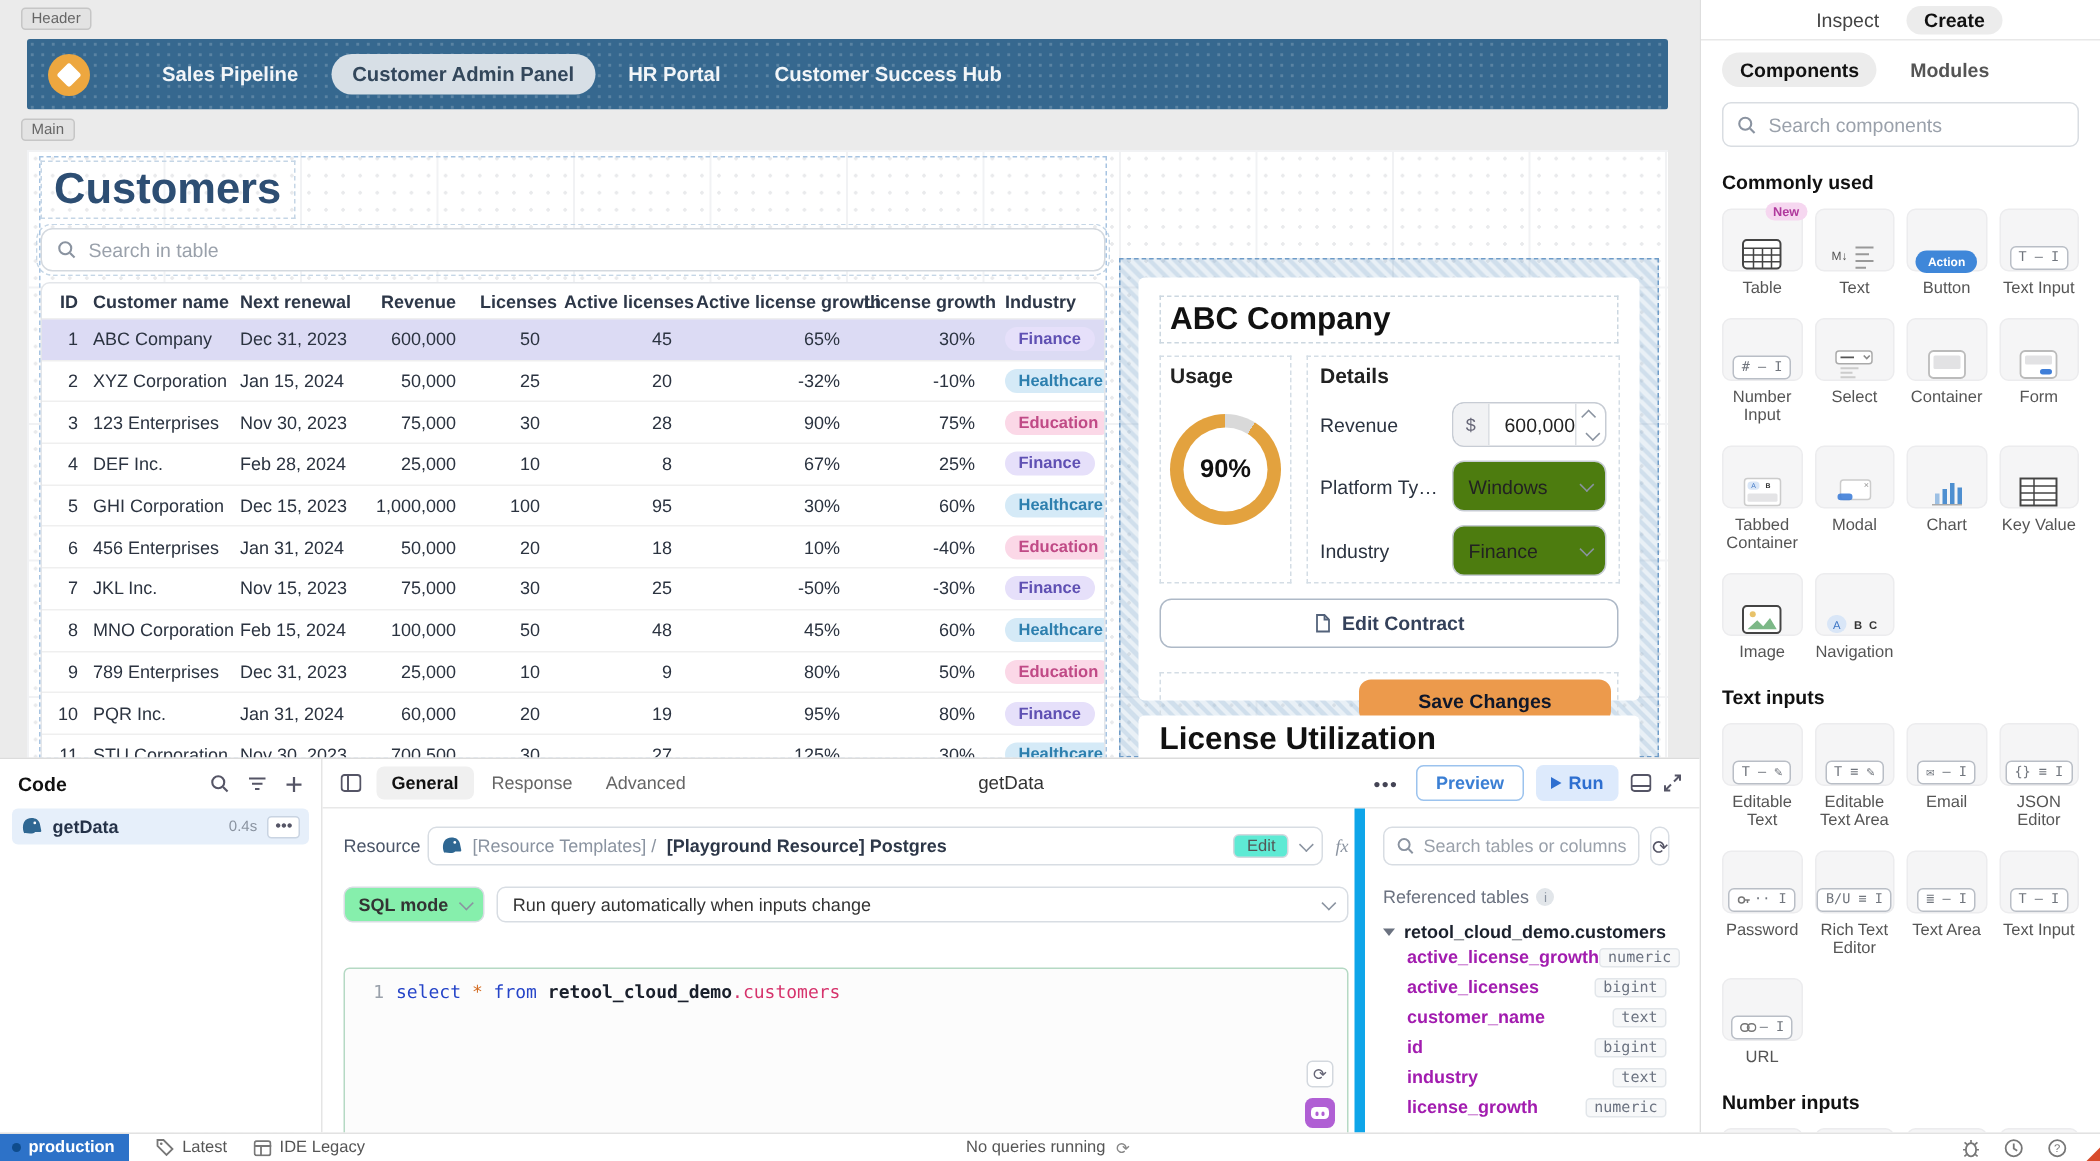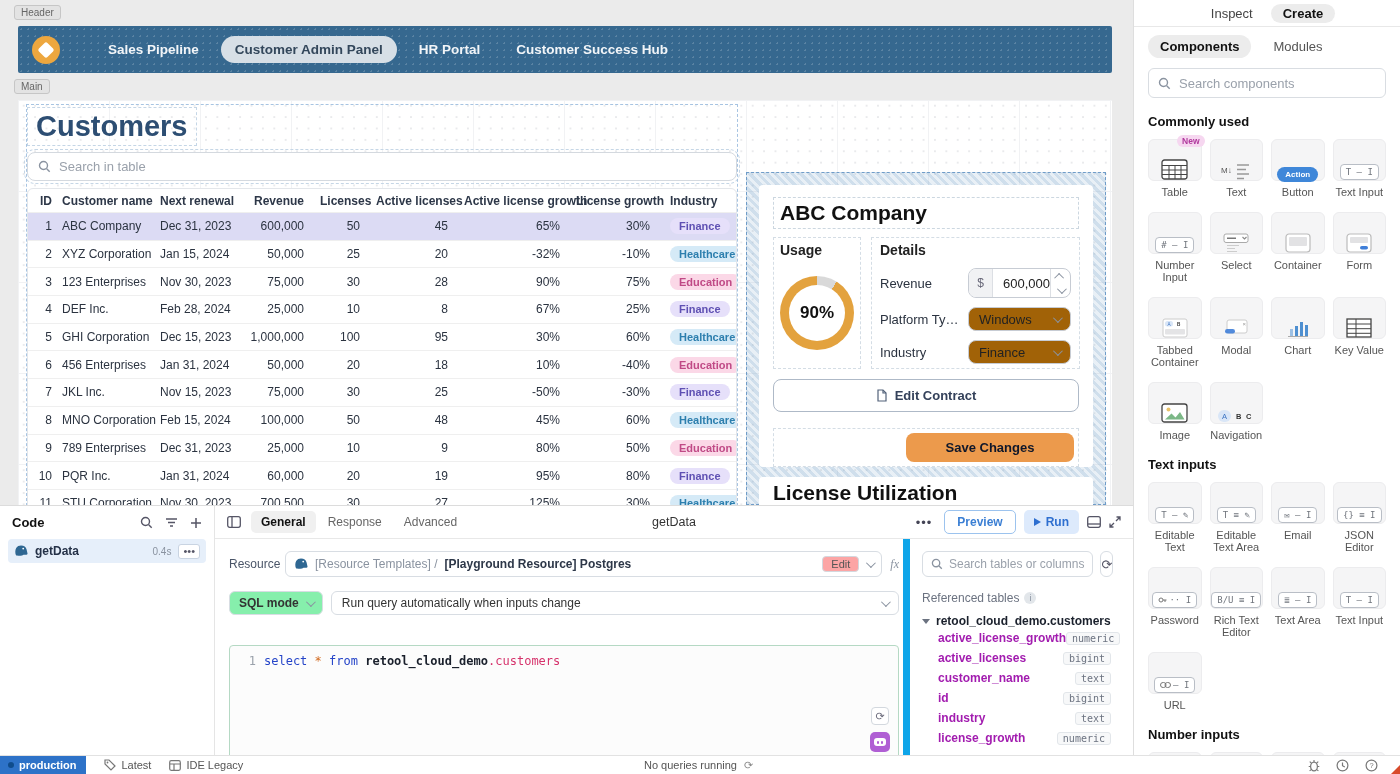--- a/index.html
+++ b/index.html
@@ -58,38 +58,38 @@
   .ring { width:74px; height:74px; border-radius:50%; background:conic-gradient(#d9d9d9 0 32deg, #e3a23e 32deg 360deg); display:flex; align-items:center; justify-content:center; margin:18px auto 0; }
   .ring-inner { width:56px; height:56px; border-radius:50%; background:#fff; display:flex; align-items:center; justify-content:center; font-size:17px; font-weight:bold; color:#111; }
   .details-col { flex:1; border:1px dashed #d4dde5; padding:4px 8px; }
   .field-row { display:flex; align-items:center; margin-bottom:9px; }
   .field-label { width:88px; font-size:13px; color:#2b3340; white-space:nowrap; overflow:hidden; text-overflow:ellipsis; }
   .num-input { flex:1; height:30px; border:1px solid #c7ccd4; border-radius:8px; display:flex; align-items:stretch; overflow:hidden; background:#fff; }
   .num-prefix { width:24px; background:#f1f2f4; border-right:1px solid #dcdfe4; display:flex; align-items:center; justify-content:center; color:#667; font-size:12px; }
   .num-val { flex:1; display:flex; align-items:center; padding-left:10px; font-size:13px; color:#222; }
   .stepper { width:20px; border-left:1px solid #dcdfe4; display:flex; flex-direction:column; }
   .stepper span { flex:1; display:flex; align-items:center; justify-content:center; }
-  .sel { flex:1; height:24px; border:1px solid #c7ccd4; border-radius:8px; background:#a16207; display:flex; align-items:center; padding:0 10px; font-size:13px; color:#222; justify-content:space-between; }
+  .sel { flex:1; height:34px; border:1px solid #c7ccd4; border-radius:8px; background:#4d7c0f; display:flex; align-items:center; padding:0 10px; font-size:13px; color:#222; justify-content:space-between; }
   .chev { width:7px; height:7px; border-right:1.5px solid #8a93a0; border-bottom:1.5px solid #8a93a0; transform:rotate(45deg) translateY(-2px); }
   .chev-up { transform:rotate(-135deg) translateY(-2px); }
   .btn-row { display:flex; gap:14px; margin-top:10px; }
   .btn-outline { flex:1; height:33px; border:1px solid #aeb9c7; border-radius:8px; background:#fff; display:flex; align-items:center; justify-content:center; gap:7px; font-size:13px; font-weight:bold; color:#34415a; cursor:pointer; }
   .save-row { display:flex; justify-content:flex-end; margin-top:16px; border:1px dashed #d4dde5; padding:4px; }
   .btn-save { width:168px; height:29px; background:#ec9a4c; border:none; border-radius:8px; font-size:13px; font-weight:bold; color:#0f172a; cursor:pointer; font-family:inherit; }
   .license-card { position:absolute; left:12px; top:304px; width:334px; height:29px; background:#fff; border-radius:4px 4px 0 0; padding:4px 14px; }
   .license-title { font-size:21px; font-weight:bold; color:#111; }
 
   
   .sidebar { position:absolute; left:1133px; top:0; width:267px; height:755px; background:#fff; border-left:1px solid #dedede; overflow:hidden; }
   .sb-tabs-top { height:27px; display:flex; align-items:center; justify-content:center; gap:6px; border-bottom:1px solid #e8e8e8; }
   .sb-top-tab { font-size:13px; color:#444; padding:2px 12px; border-radius:12px; cursor:pointer; }
   .sb-top-tab.active { background:#ececec; font-weight:bold; color:#111; }
   .sb-body { padding:8px 14px; }
   .sb-tabs2 { display:flex; align-items:center; gap:10px; margin-bottom:10px; }
-  .sb-tab2 { font-size:13px; color:#555; padding:4px 12px; border-radius:14px; cursor:pointer; }
+  .sb-tab2 { font-size:13px; color:#555; padding:4px 12px; border-radius:14px; cursor:pointer;font-weight:bold; }
   .sb-tab2.active { background:#ececec; font-weight:bold; color:#111; }
   .sb-search { display:flex; align-items:center; gap:8px; height:30px; border:1px solid #d9dde2; border-radius:6px; padding:0 9px; }
   .sb-search .ph { color:#9aa1ab; font-size:13px; }
   .psec-title { font-size:13px; font-weight:bold; color:#111; margin:16px 0 10px; }
   .palette-grid { display:grid; grid-template-columns:repeat(4, 1fr); column-gap:8px; row-gap:14px; }
   .pcard { cursor:grab; }
   .pcard-icon { position:relative; height:42px; background:#f5f5f6; border:1px solid #ececee; border-radius:6px; display:flex; align-items:flex-end; justify-content:center; }
   .pcard-badge { position:absolute; top:-5px; right:-4px; background:#f6d7f0; color:#b0399d; font-size:8.5px; font-weight:bold; padding:1px 5px; border-radius:7px; }
   .pcard-label { margin-top:5px; font-size:11px; color:#555; text-align:center; line-height:12px; }
   .mibox { border:1px solid #b9bec6; border-radius:4px; padding:2px 5px; font-family:"DejaVu Sans Mono", monospace; font-size:9px; color:#70757d; background:#fff; white-space:nowrap; display:inline-flex; align-items:center; gap:2px; }
@@ -115,21 +115,21 @@
   .btn-preview { height:24px; padding:0 12px; border:1px solid #9cc3ee; border-radius:5px; background:#fff; color:#3b7fd4; font-size:12px; font-weight:bold; cursor:pointer; font-family:inherit; }
   .btn-run { height:24px; padding:0 10px; border:none; border-radius:5px; background:#ddeafc; color:#2e6fd0; font-size:12px; font-weight:bold; cursor:pointer; display:flex; align-items:center; gap:5px; font-family:inherit; }
   .play { width:0; height:0; border-left:7px solid #2e6fd0; border-top:4.5px solid transparent; border-bottom:4.5px solid transparent; }
 
   .editor-body { position:absolute; left:215px; top:33px; width:698px; height:217px; padding:12px 14px; }
   .res-row { display:flex; align-items:center; gap:8px; }
   .res-label { font-size:12px; color:#4a5568; width:48px; }
   .res-box { flex:1; height:26px; border:1px solid #d8dde3; border-radius:6px; display:flex; align-items:center; gap:7px; padding:0 8px; background:#fff; }
   .res-gray { font-size:12px; color:#8a93a0; }
   .res-bold { font-size:12px; color:#2d3748; font-weight:bold; }
-  .btn-edit { margin-left:auto; font-size:11px; color:#555; border:1px solid #d3d8de; border-radius:4px; padding:1px 8px; background:#fca5a5; cursor:pointer; font-family:inherit; }
+  .btn-edit { margin-left:auto; font-size:11px; color:#555; border:1px solid #d3d8de; border-radius:4px; padding:1px 8px; background:#5eead4; cursor:pointer; font-family:inherit; }
   .fx { font-size:12px; color:#8a93a0; font-style:italic; font-family:"Liberation Serif", serif; cursor:pointer; }
   .mode-row { display:flex; gap:8px; margin-top:14px; }
   .mode-sel { height:24px; border:1px solid #d8dde3; border-radius:6px; background:#86efac; display:flex; align-items:center; gap:7px; padding:0 9px; font-size:12px; font-weight:bold; color:#333; cursor:pointer; }
   .autorun-sel { flex:1; height:24px; border:1px solid #d8dde3; border-radius:6px; background:#fff; display:flex; align-items:center; justify-content:space-between; padding:0 10px; font-size:12px; color:#333; cursor:pointer; }
   .sql-editor { position:relative; margin-top:30px; height:116px; border:1px solid #b5d9c4; border-radius:4px; background:#fcfcfc; display:flex; font-family:"DejaVu Sans Mono", monospace; font-size:12px; }
   .gutter { width:34px; text-align:right; padding:8px 8px 0 0; color:#9aa1ab; }
   .codeline { padding-top:8px; white-space:pre; }
   .tok-kw { color:#2544c8; }
   .tok-op { color:#d2691e; }
   .tok-id { color:#1a202c; font-weight:bold; }

